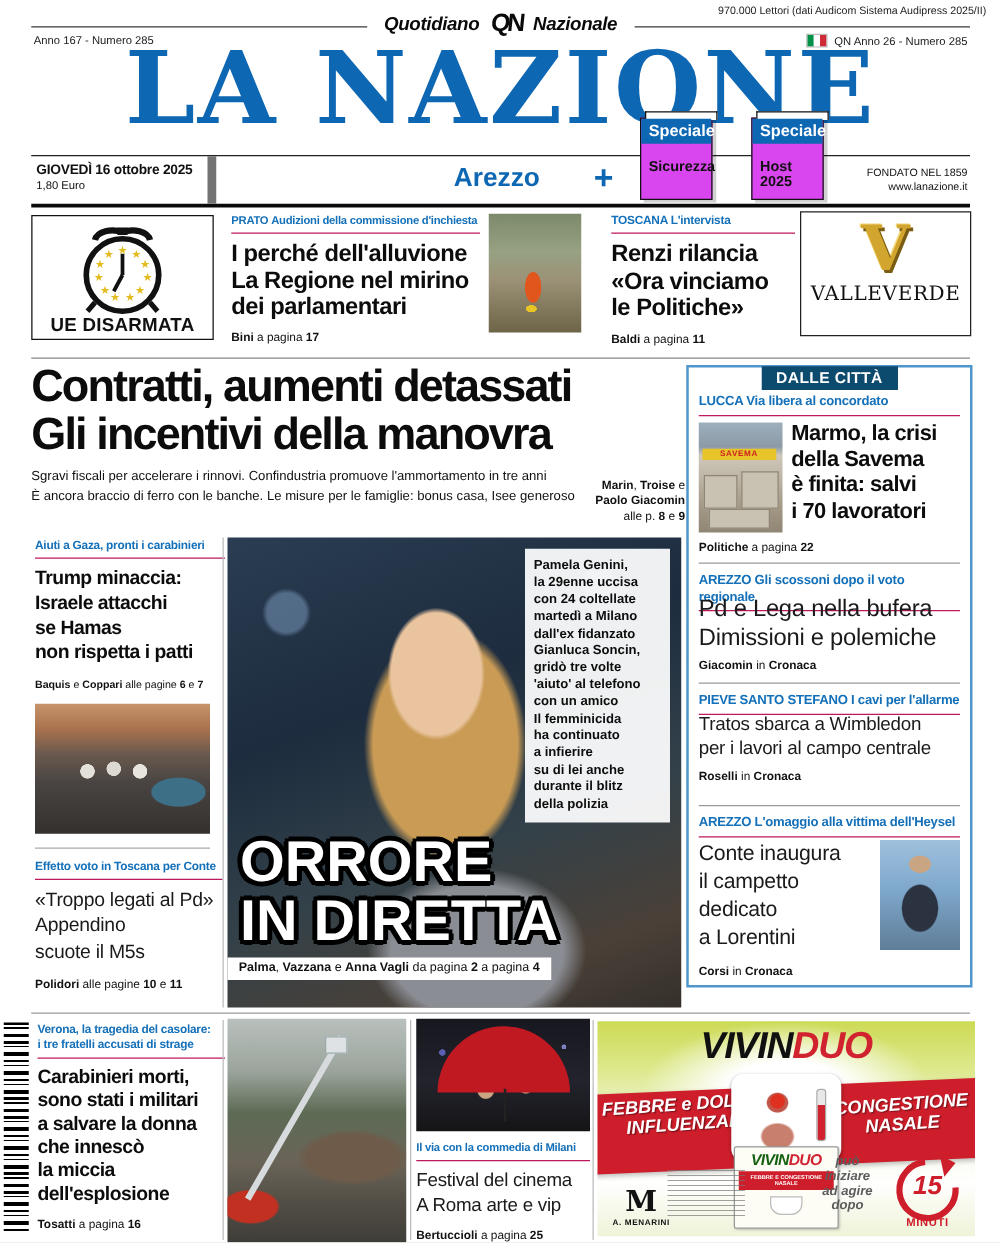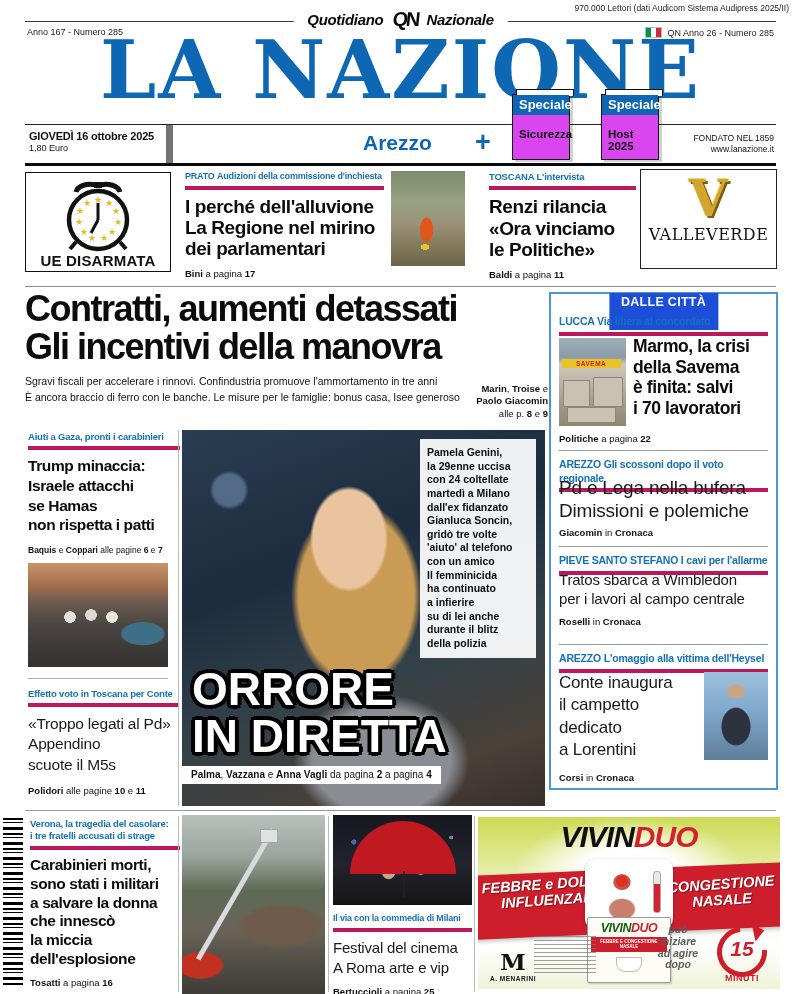--- a/index.html
+++ b/index.html
@@ -38,21 +38,21 @@
 
   .speciale{width:58px;height:66px;background:#d946ef;border:1.5px solid #111;box-sizing:border-box;
             z-index:5;box-shadow:3px 2px 0 rgba(0,0,0,.18)}
   .speciale::before{content:"";position:absolute;left:3px;right:-5px;top:-6px;height:6px;
             background:#fff;border:1.5px solid #111;border-bottom:none}
   .sp-head{position:relative;background:#0e67b2;color:#fff;font-weight:800;font-size:13px;padding:2px 0 3px 6px}
   .sp-body{font-weight:800;font-size:11.5px;padding:13px 0 0 6px}
   .sp1{left:512px;top:94px}.sp2{left:601px;top:94px}
 
   
-  .kicker{color:#1470b9;font-size:10.5px;font-weight:700;border-bottom:4px solid #be185d;
+  .kicker{color:#1470b9;font-size:10.5px;font-weight:700;border-bottom:1px solid #be185d;
           padding-bottom:3px;white-space:pre-line;line-height:1.3;letter-spacing:-.2px}
   .kicker.k9{font-size:9px}.kicker.k95{font-size:9.5px}
   .sb{font-weight:800}
   .hl{font-weight:800;color:#0c0c0c;white-space:pre;letter-spacing:-.4px}
   .hl.light{font-weight:400;color:#1a1a1a;letter-spacing:-.2px}
   .byline{font-size:9.5px;color:#111;white-space:pre}
   .hrule{position:absolute;height:0;border-top:1px solid #aaa}
   .vrule{position:absolute;width:0;border-left:1px solid #bbb}
   .photo{position:absolute}
 
@@ -76,22 +76,22 @@
 
   
   #lead{left:25px;top:290px;width:523px;height:118px}
   #lead .hl{font-size:36px;line-height:1.06;letter-spacing:-1.5px}
   .standfirst{margin-top:8px;font-size:10.5px;line-height:1.45;width:448px;white-space:pre;color:#111}
   #lead-byline{position:absolute;right:0;top:93px;width:82px;text-align:right;font-size:9.5px;
                line-height:1.3;white-space:pre-line}
 
   
   #citycol{left:549px;top:292px;width:229px;height:498px;border:2px solid #4e96cc;box-sizing:border-box}
-  .badge{position:absolute;top:-1px;left:50%;transform:translateX(-50%);background:#1d4ed8;color:#fff;
-         font-weight:800;font-size:12.5px;padding:2px 12px 21px;letter-spacing:.3px;white-space:nowrap}
+  .badge{position:absolute;top:-1px;left:50%;transform:translateX(-50%);background:#0c4a6e;color:#fff;
+         font-weight:800;font-size:12.5px;padding:2px 12px 3px;letter-spacing:.3px;white-space:nowrap}
   #citycol .kicker{position:absolute;left:8px;width:209px}
   #citycol .byline{position:absolute;left:8px}
   #ph-savema{left:8px;top:44px;width:67px;height:88px;
      background:linear-gradient(180deg,#9db0bd 0%,#8b9aa6 22%,#cfc8ba 30%,#b9b0a0 55%,#a59a87 75%,#8f8673 100%)}
   .savema-sign{position:absolute;left:4%;top:24%;width:88%;background:#e7c427;color:#c22;
      font-size:6.5px;font-weight:800;text-align:center;padding:1px 0;letter-spacing:.5px}
   .block{position:absolute;background:#c9c2b2;border:1px solid #8d8575}
   #lucca-hl{position:absolute;left:82px;top:42px;width:146px;font-size:17.5px;line-height:1.18}
   #voto-hl{position:absolute;left:8px;top:182px;font-size:19px;line-height:1.22}
   #pieve-hl{position:absolute;left:8px;top:276px;font-size:15px;line-height:1.28}

